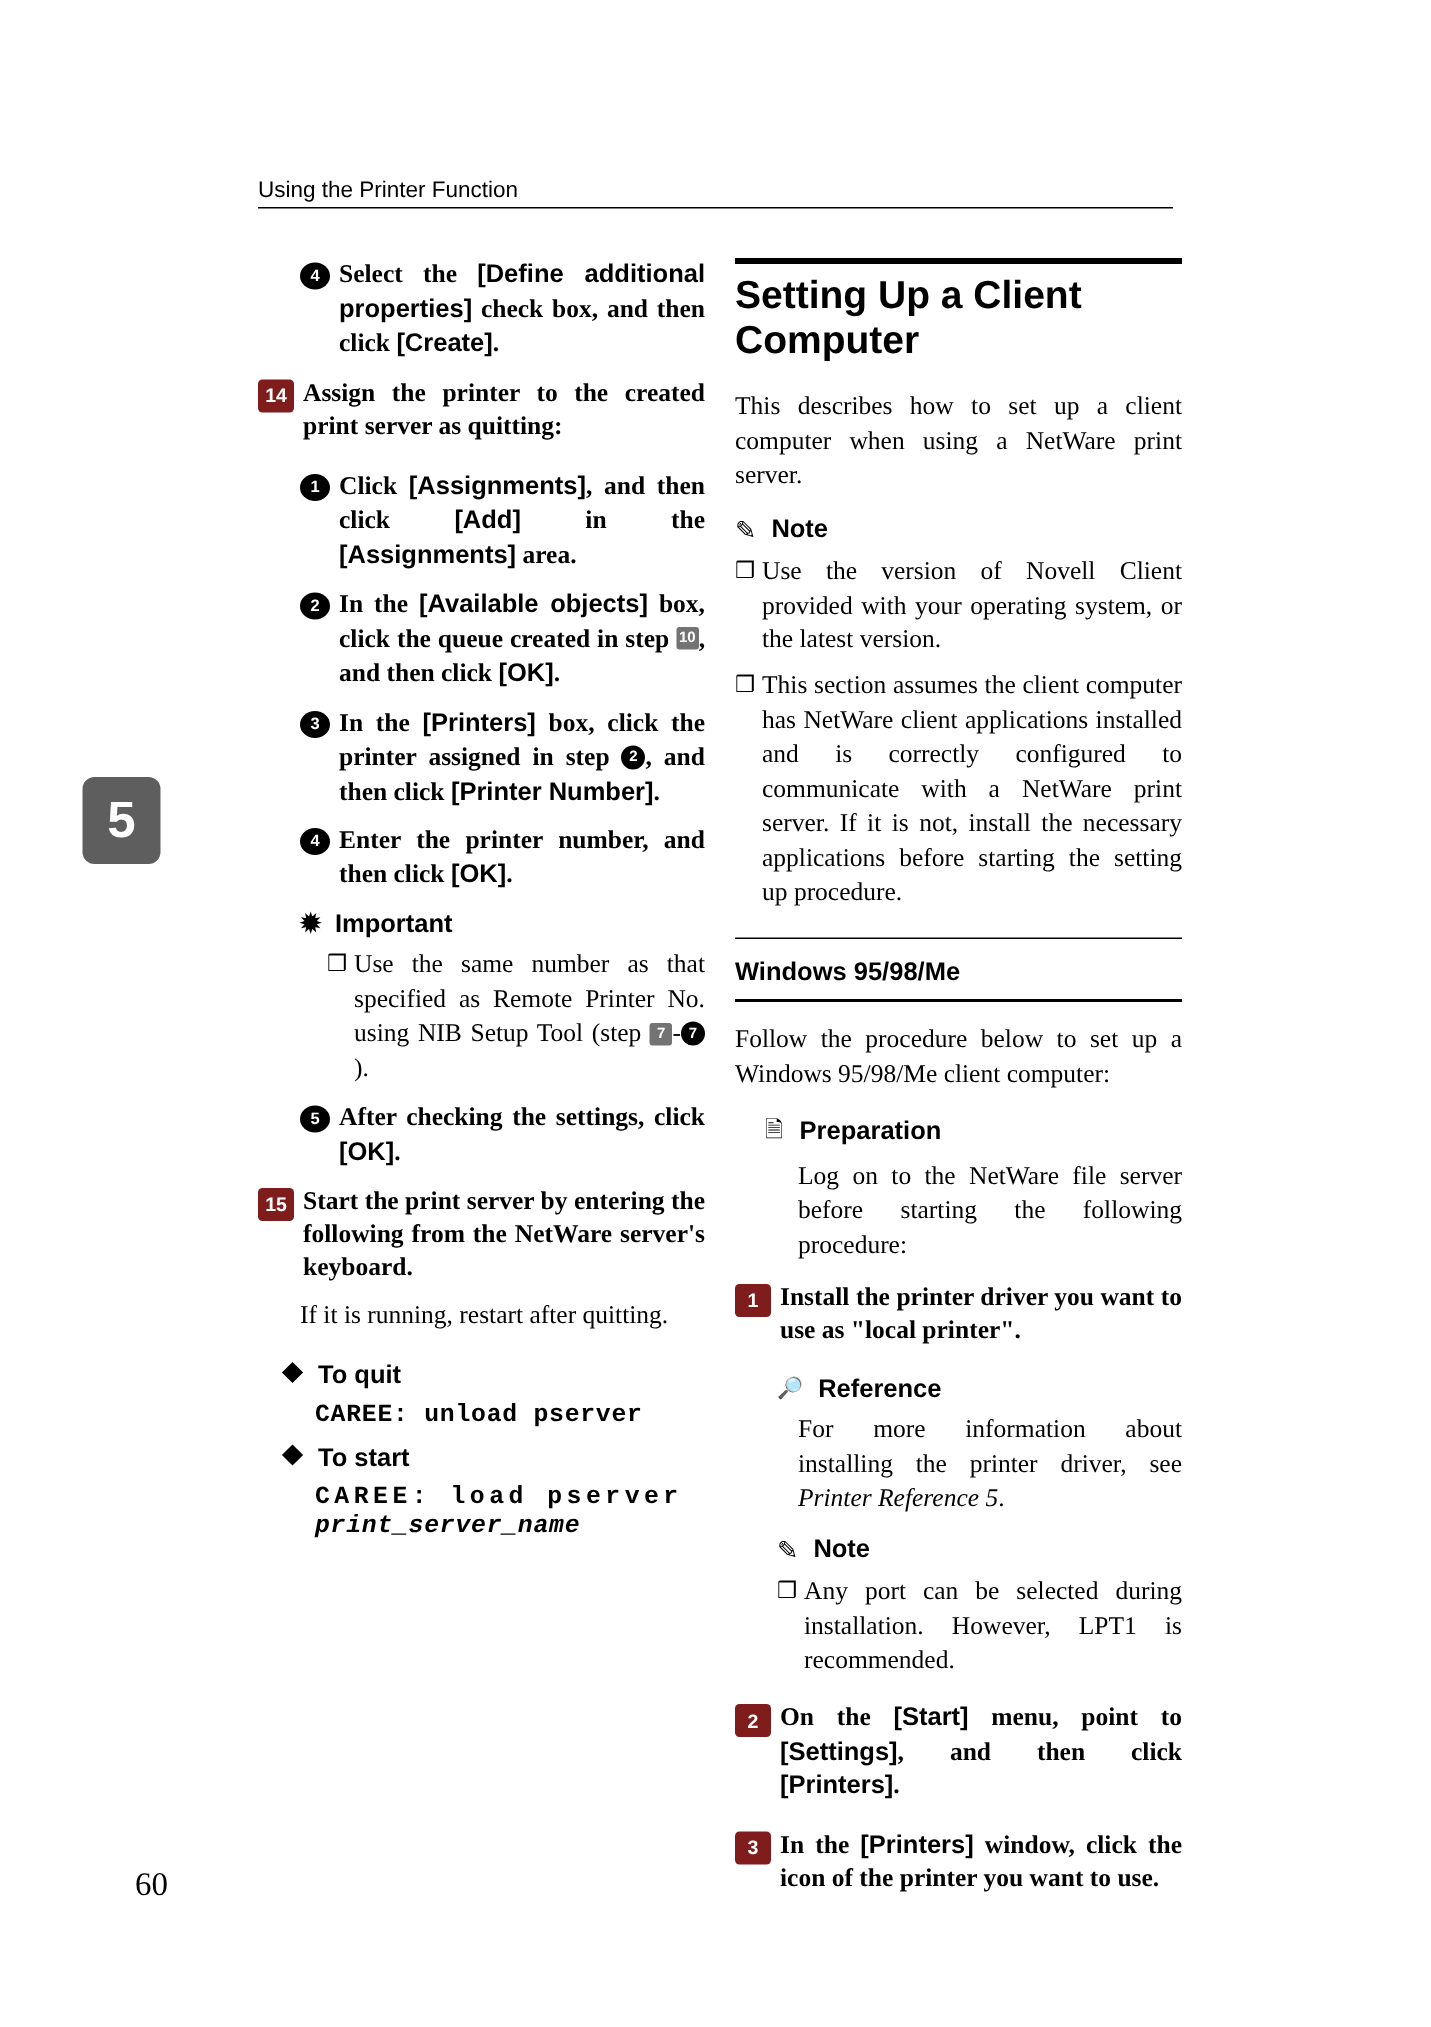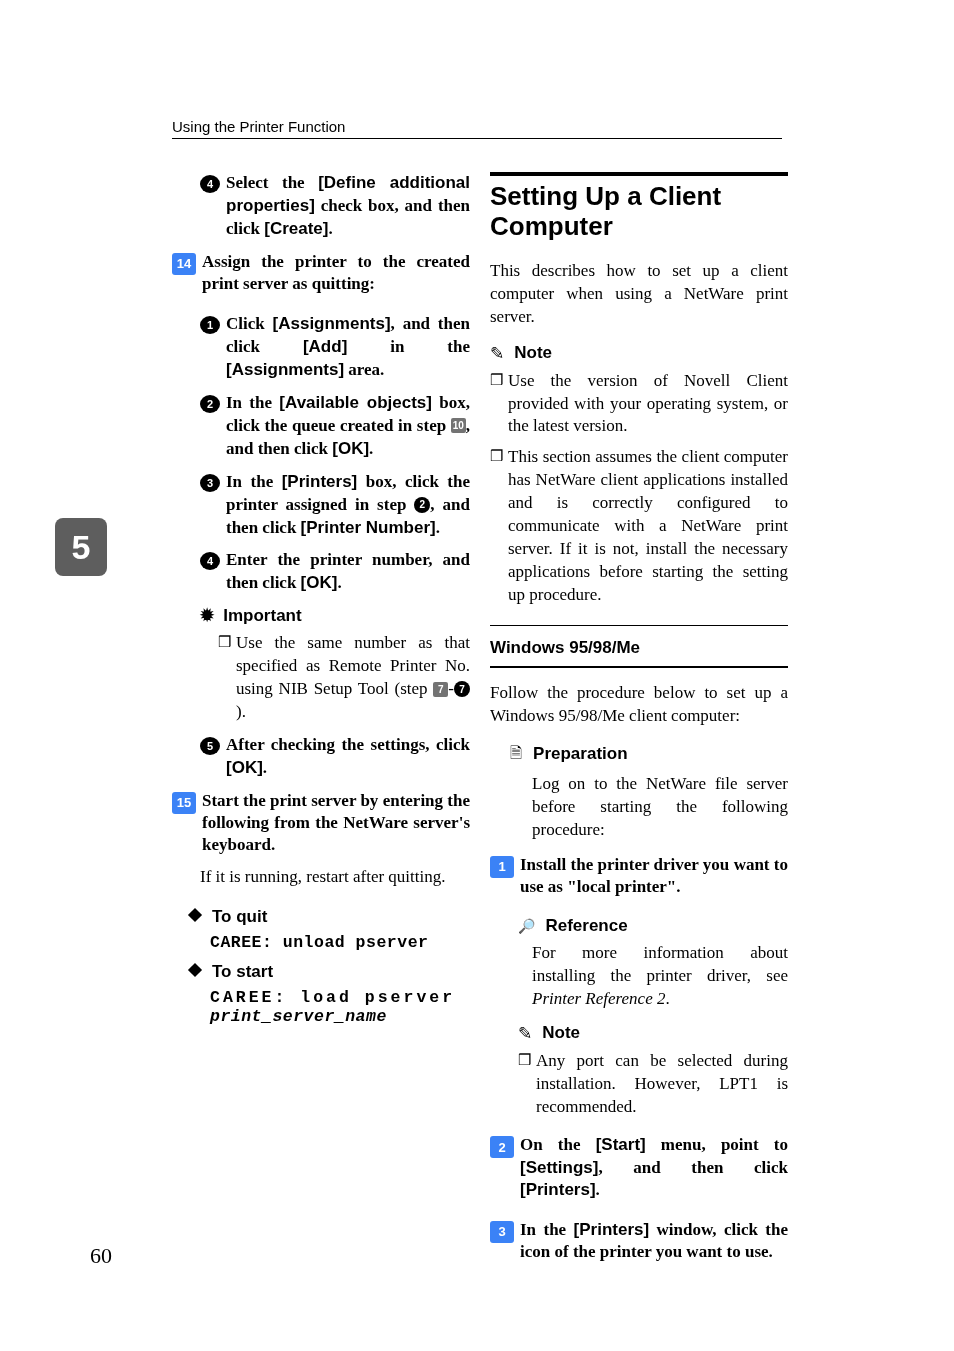--- a/index.html
+++ b/index.html
@@ -26,21 +26,21 @@
   .thin-rule { height: 1px; background: #000; }
   .thin-rule-bottom { height: 2px; background: #000; margin-top: 3px; }
   .hairline-stack { margin-bottom: 6px; }
 
   p.body { font-size: 17px; line-height: 1.35; margin-bottom: 14px; }
   p.body.justify { text-align: justify; }
   .subhead { font-family: Arial, sans-serif; font-weight: bold; font-size: 17px; margin-top: 12px; margin-bottom: 8px; }
 
   .step { margin-bottom: 18px; }
   .step-body { display: flex; }
-  .step-badge { flex: 0 0 24px; width: 22px; height: 22px; background: #3b82f6; color: #fff; font-family: Arial, sans-serif; font-size: 13px; font-weight: bold; display: inline-flex; align-items: center; justify-content: center; border-radius: 3px; margin-top: 2px; }
+  .step-badge { flex: 0 0 24px; width: 22px; height: 22px; background: #7f1d1d; color: #fff; font-family: Arial, sans-serif; font-size: 13px; font-weight: bold; display: inline-flex; align-items: center; justify-content: center; border-radius: 3px; margin-top: 2px; }
   .step-text { font-size: 17px; font-weight: bold; line-height: 1.3; padding-left: 6px; flex: 1; text-align: justify; }
   .step-sub { margin-left: 28px; font-size: 17px; line-height: 1.35; text-align: justify; margin-top: 10px; }
 
   .substep { display: flex; margin-left: 28px; margin-bottom: 10px; }
   .substep-badge { flex: 0 0 20px; width: 18px; height: 18px; border-radius: 50%; background: #000; color: #fff; font-size: 11px; font-family: Arial, sans-serif; font-weight: bold; display: inline-flex; align-items: center; justify-content: center; margin-top: 3px; }
   .substep-text { font-size: 17px; font-weight: bold; line-height: 1.35; padding-left: 6px; flex: 1; text-align: justify; }
   .substep-badge-inline { display: inline-flex; width: 16px; height: 16px; border-radius: 50%; background: #000; color: #fff; font-size: 10px; font-family: Arial, sans-serif; font-weight: bold; align-items: center; justify-content: center; vertical-align: middle; position: relative; top: -1px; }
   .step-badge-inline-sm { display: inline-flex; width: 15px; height: 15px; background: #737373; color: #fff; font-size: 10px; font-family: Arial, sans-serif; font-weight: bold; align-items: center; justify-content: center; border-radius: 2px; vertical-align: middle; position: relative; top: -1px; }
 
   .sans { font-family: Arial, sans-serif; }
@@ -207,21 +207,21 @@
       <span class="step-badge">1</span>
       <span class="step-text">Install the printer driver you want to use as "local printer".</span>
     </div>
   </div>
 
   <div class="label-row" style="margin-left:28px;">
     <span class="icon reference-icon"></span>
     <span class="label-text">Reference</span>
   </div>
   <div class="indent-text">
-    <span>For more information about installing the printer driver, see </span><i>Printer Reference 2</i><span>.</span>
+    <span>For more information about installing the printer driver, see </span><i>Printer Reference 5</i><span>.</span>
   </div>
 
   <div class="label-row" style="margin-left:28px;">
     <span class="icon note-icon"></span>
     <span class="label-text">Note</span>
   </div>
   <div class="note-item" style="margin-left:28px; margin-bottom:16px;">
     <span class="bullet">❒</span>
     <span class="nt">Any port can be selected during installation. However, LPT1 is recommended.</span>
   </div>

